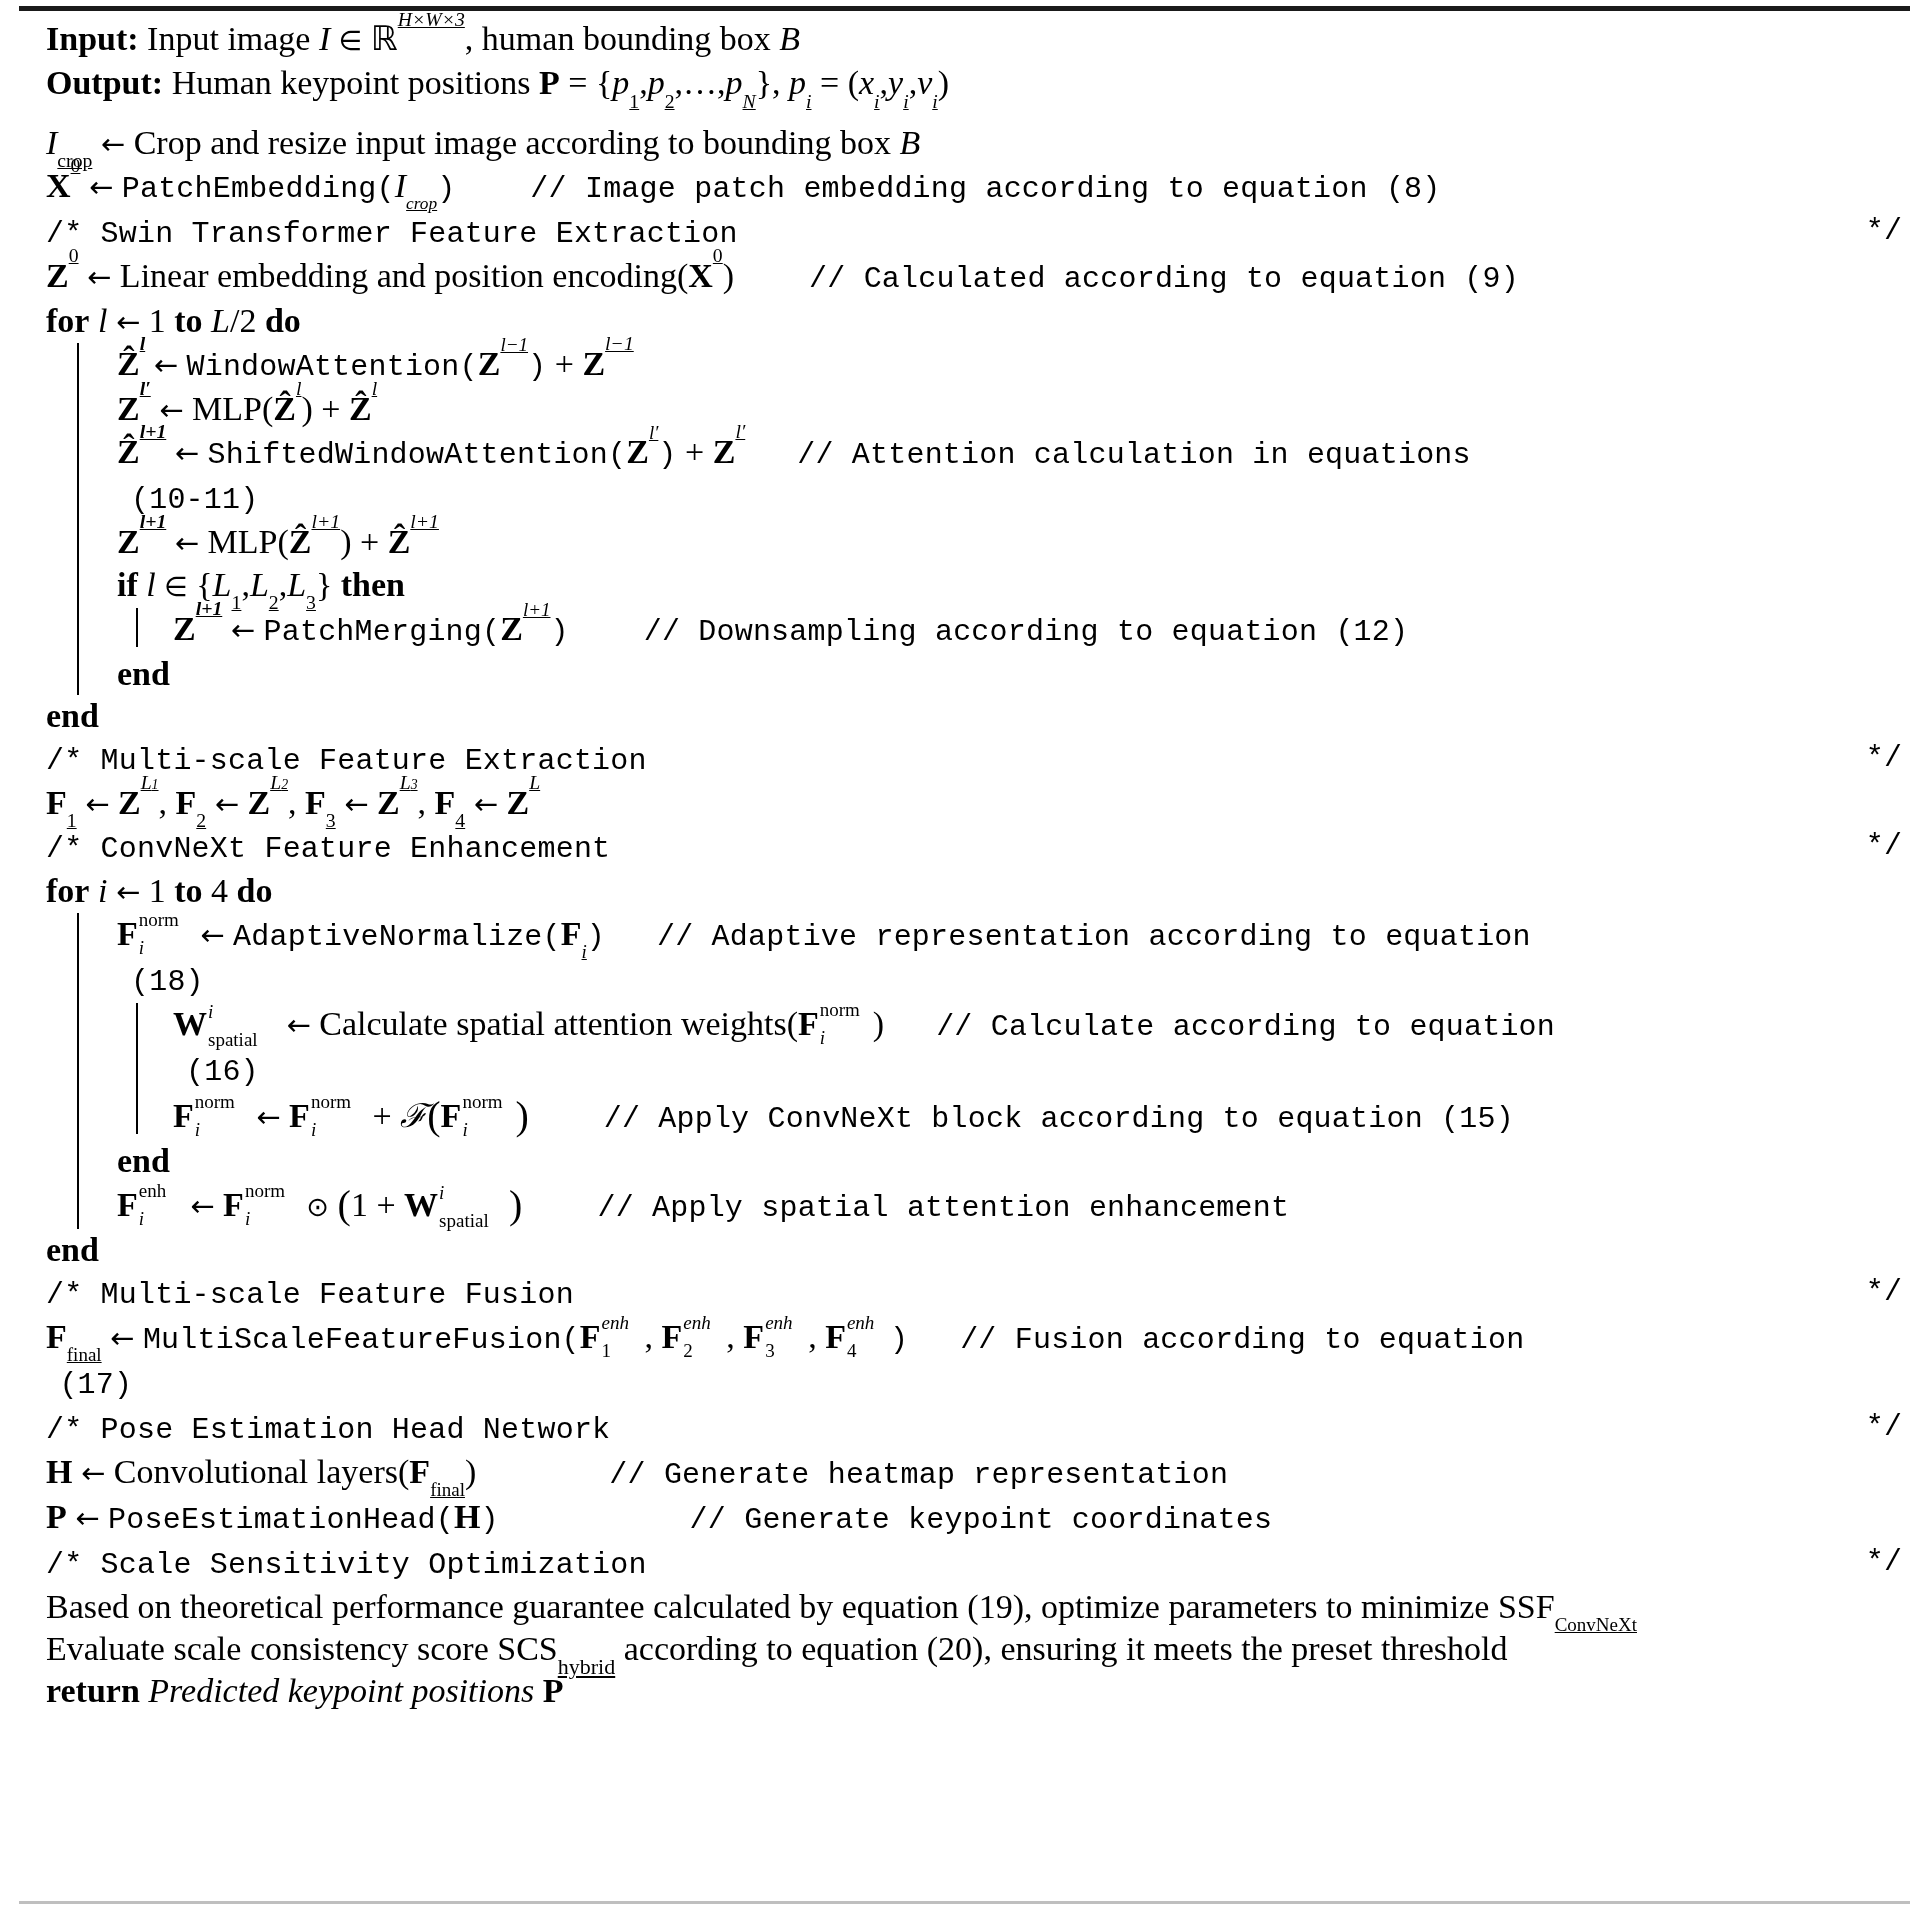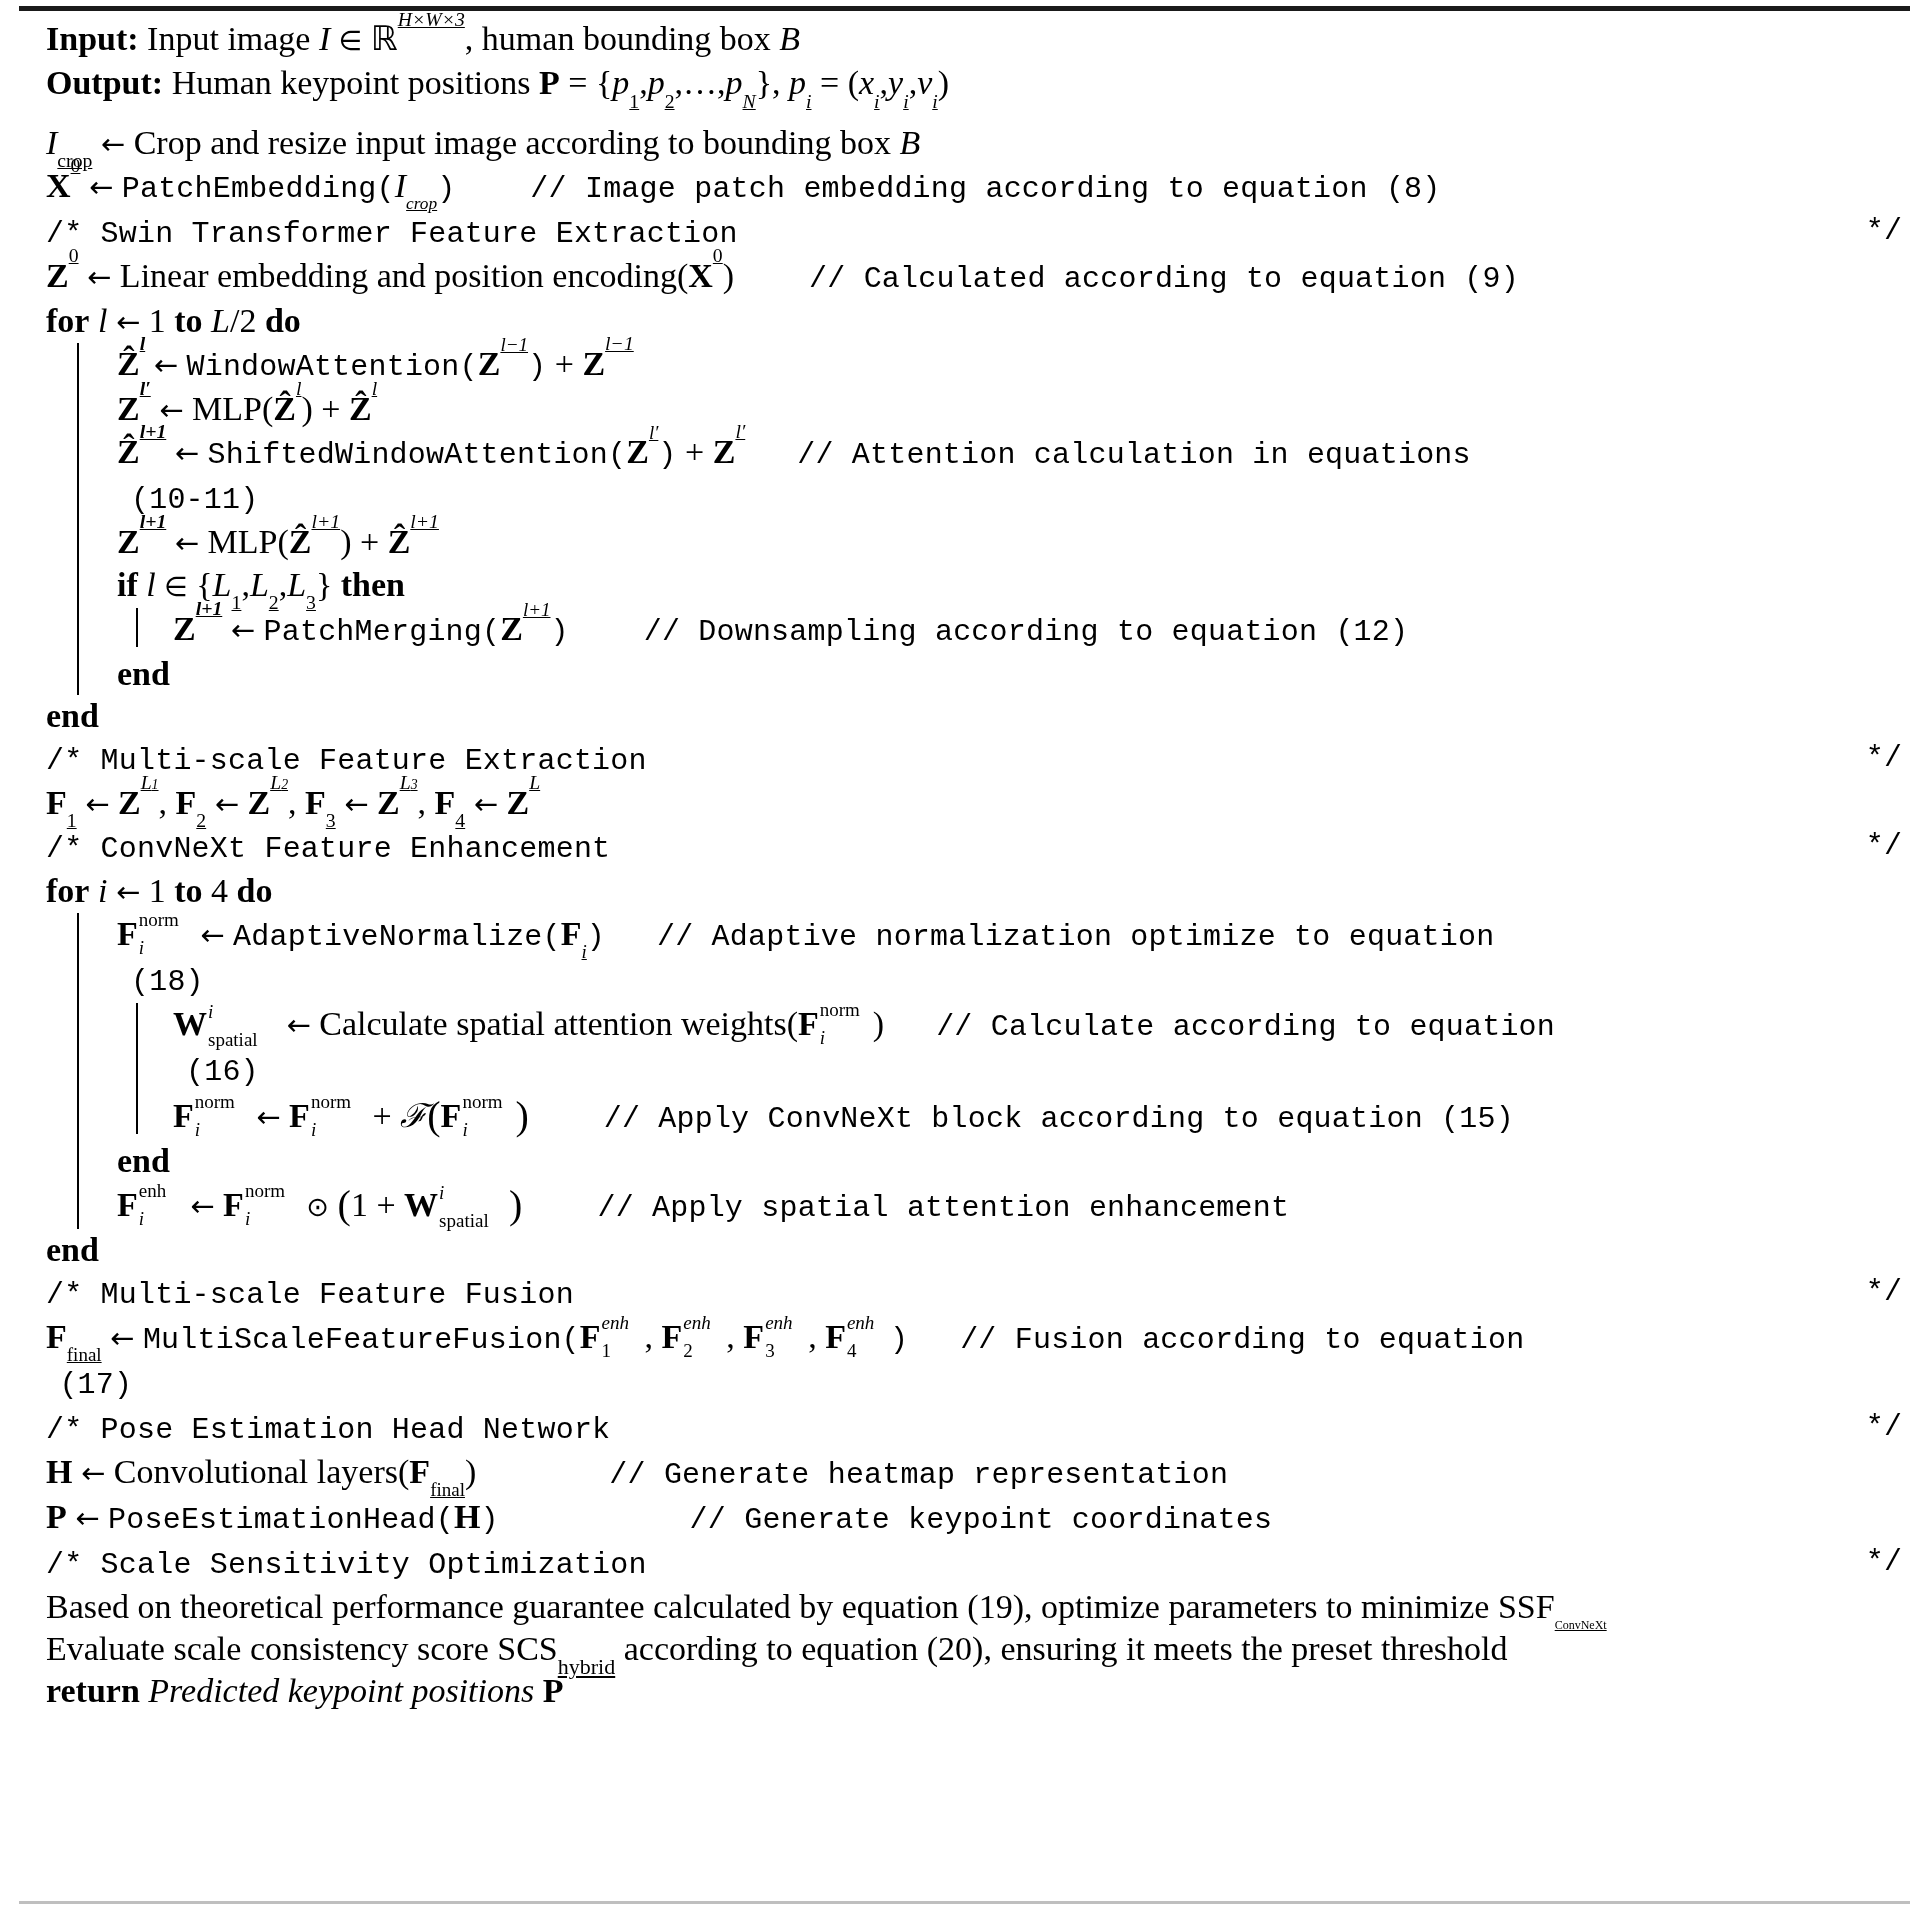--- a/index.html
+++ b/index.html
@@ -268,21 +268,21 @@
     </div>
 
     <div style="position:relative;">
       <div class="guide" style="left:31px; top:0; bottom:0;"></div>
 
       <div class="line" style="padding-left:71px">
         <span class="ser bsym">F</span><span class="stack"><span class="s-top upr">norm</span><span class="s-bot">i</span></span><span class="sp-norm"></span>
         <span class="arrow">←</span>
         <span class="mono">AdaptiveNormalize</span><span class="mono">(</span><span class="ser bsym">F</span><sub class="supit" style="font-size:19px">i</sub><span class="mono">)</span>
         <span class="gap2"></span>
-        <span class="mono cmt">// Adaptive normalization optimize to equation</span>
+        <span class="mono cmt">// Adaptive representation according to equation</span>
       </div>
 
       <div class="line" style="padding-left:85px">
         <span class="mono cmt">(18)</span>
       </div>
 
 
       <div style="position:relative;">
         <div class="guide" style="left:90px; top:0; bottom:5.8px;"></div>
 
@@ -363,21 +363,21 @@
       <span class="gap3"></span><span class="gap3"></span><span class="gap3"></span>
       <span class="mono cmt">// Generate keypoint coordinates</span>
     </div>
 
     <div class="line">
       <span class="mono cmt">/* Scale Sensitivity Optimization</span>
       <span class="rt mono">*/</span>
     </div>
 
     <div class="line">
-      <span class="ser">Based on theoretical performance guarantee calculated by equation (19), optimize parameters to minimize SSF</span><sub class="upr" style="font-size:12px">ConvNeXt</sub>
+      <span class="ser">Based on theoretical performance guarantee calculated by equation (19), optimize parameters to minimize SSF</span><sub class="upr" style="font-size:19px">ConvNeXt</sub>
     </div>
 
     <div class="line">
       <span class="ser">Evaluate scale consistency score SCS</span><sub class="upr" style="font-size:22px">hybrid</sub><span class="ser"> </span><span class="ser">according to equation (20), ensuring it meets the preset threshold</span>
     </div>
 
     <div class="line">
       <span class="ser kw">return</span>
       <span class="ser it">Predicted keypoint positions</span>
       <span class="ser bsym"> P</span>

